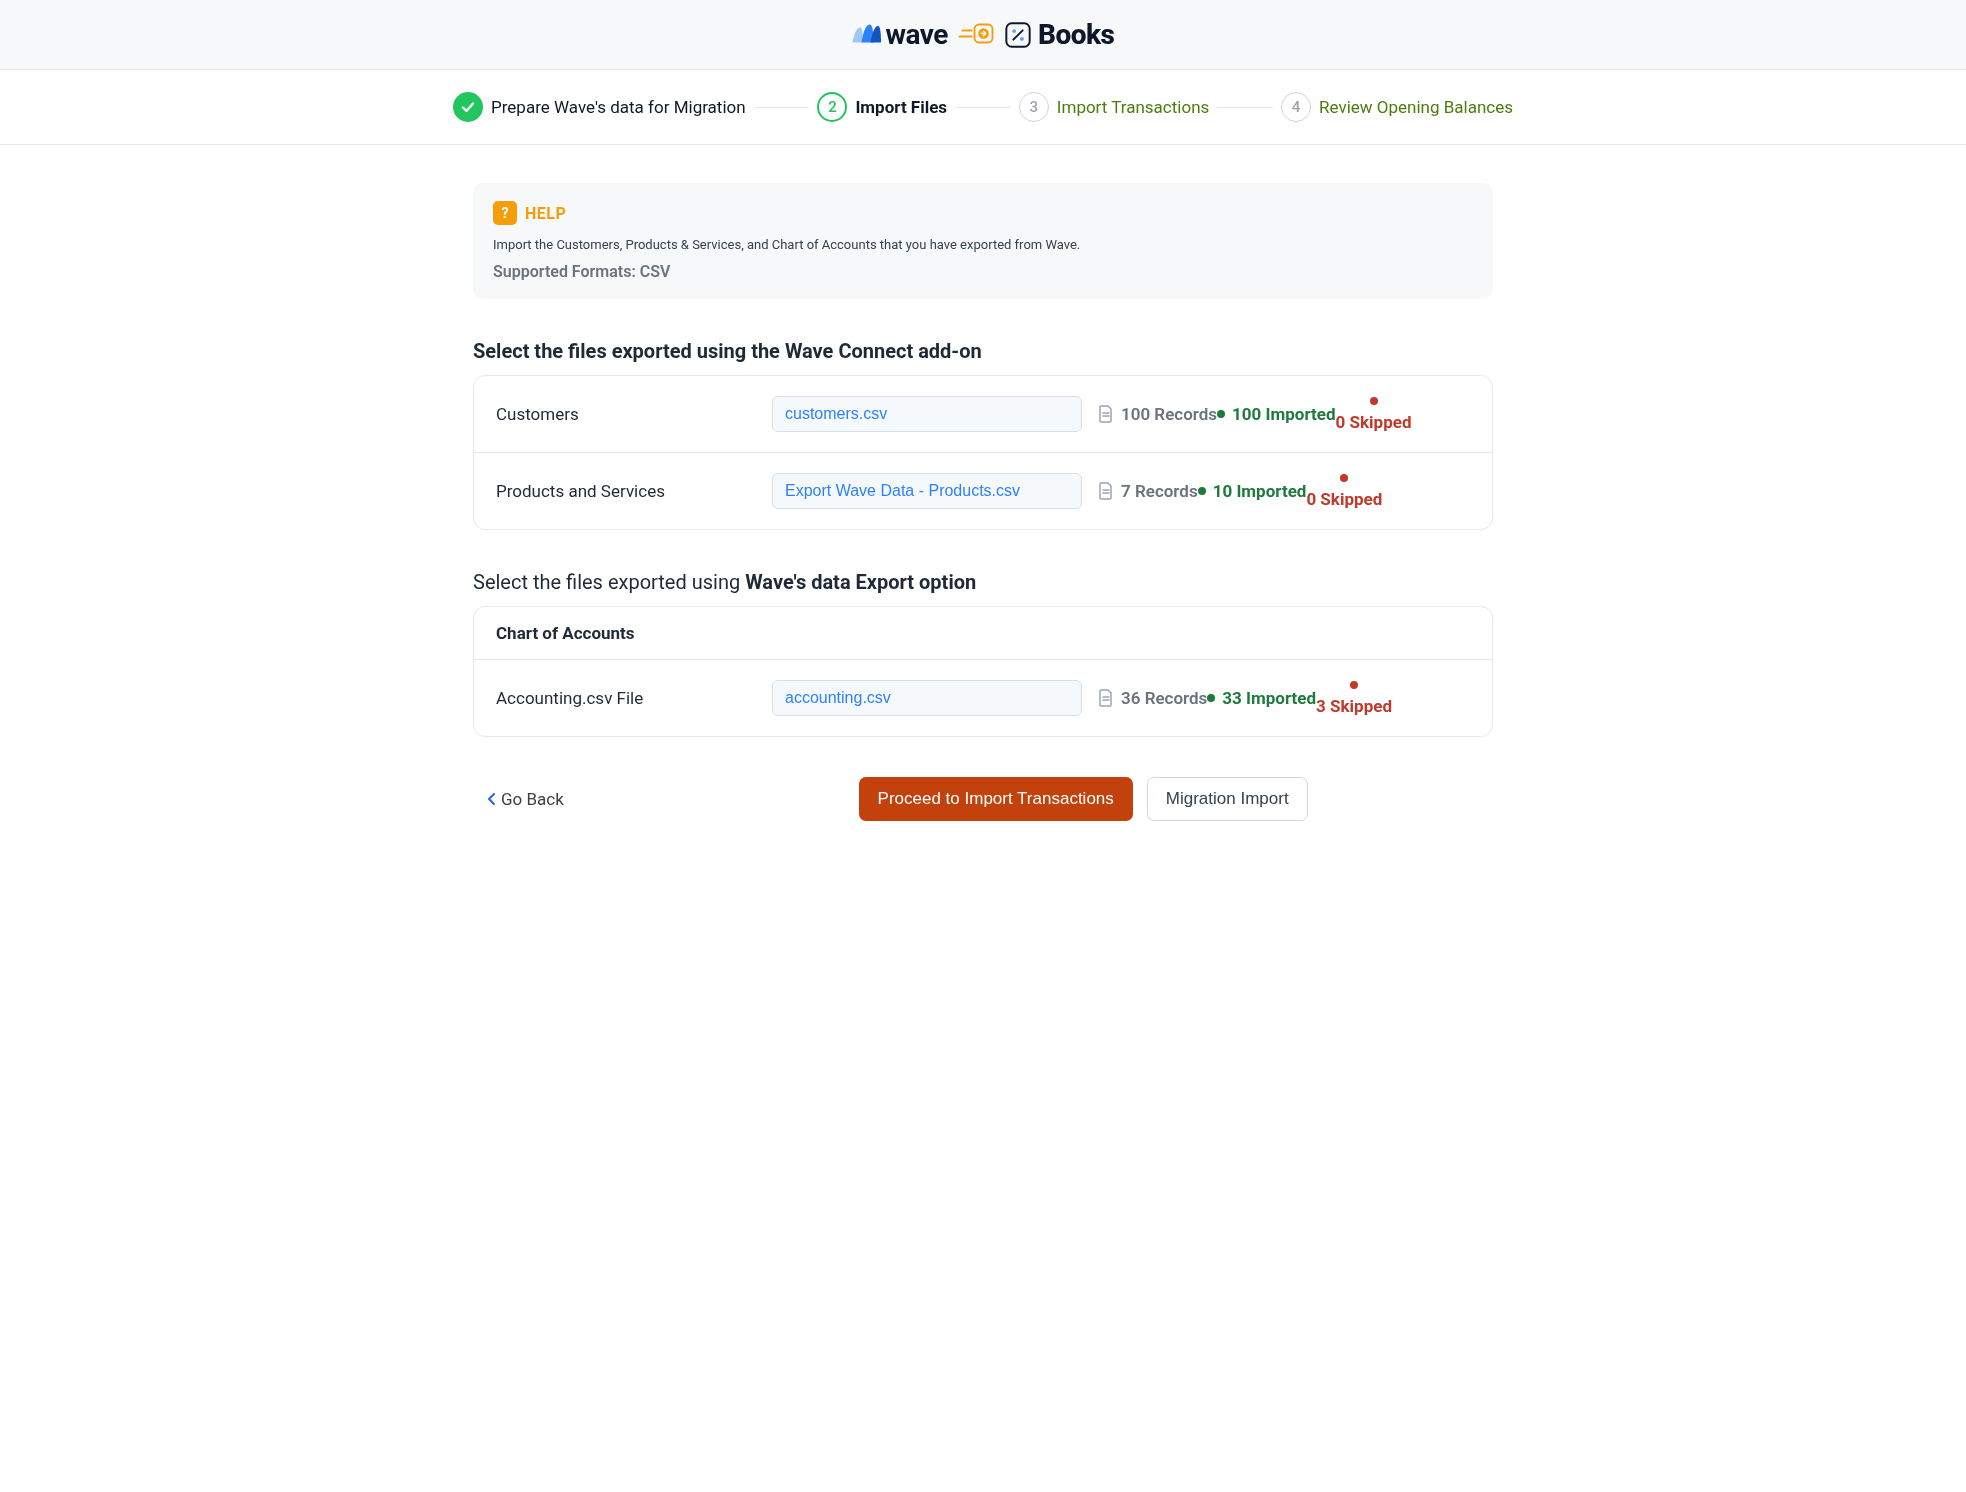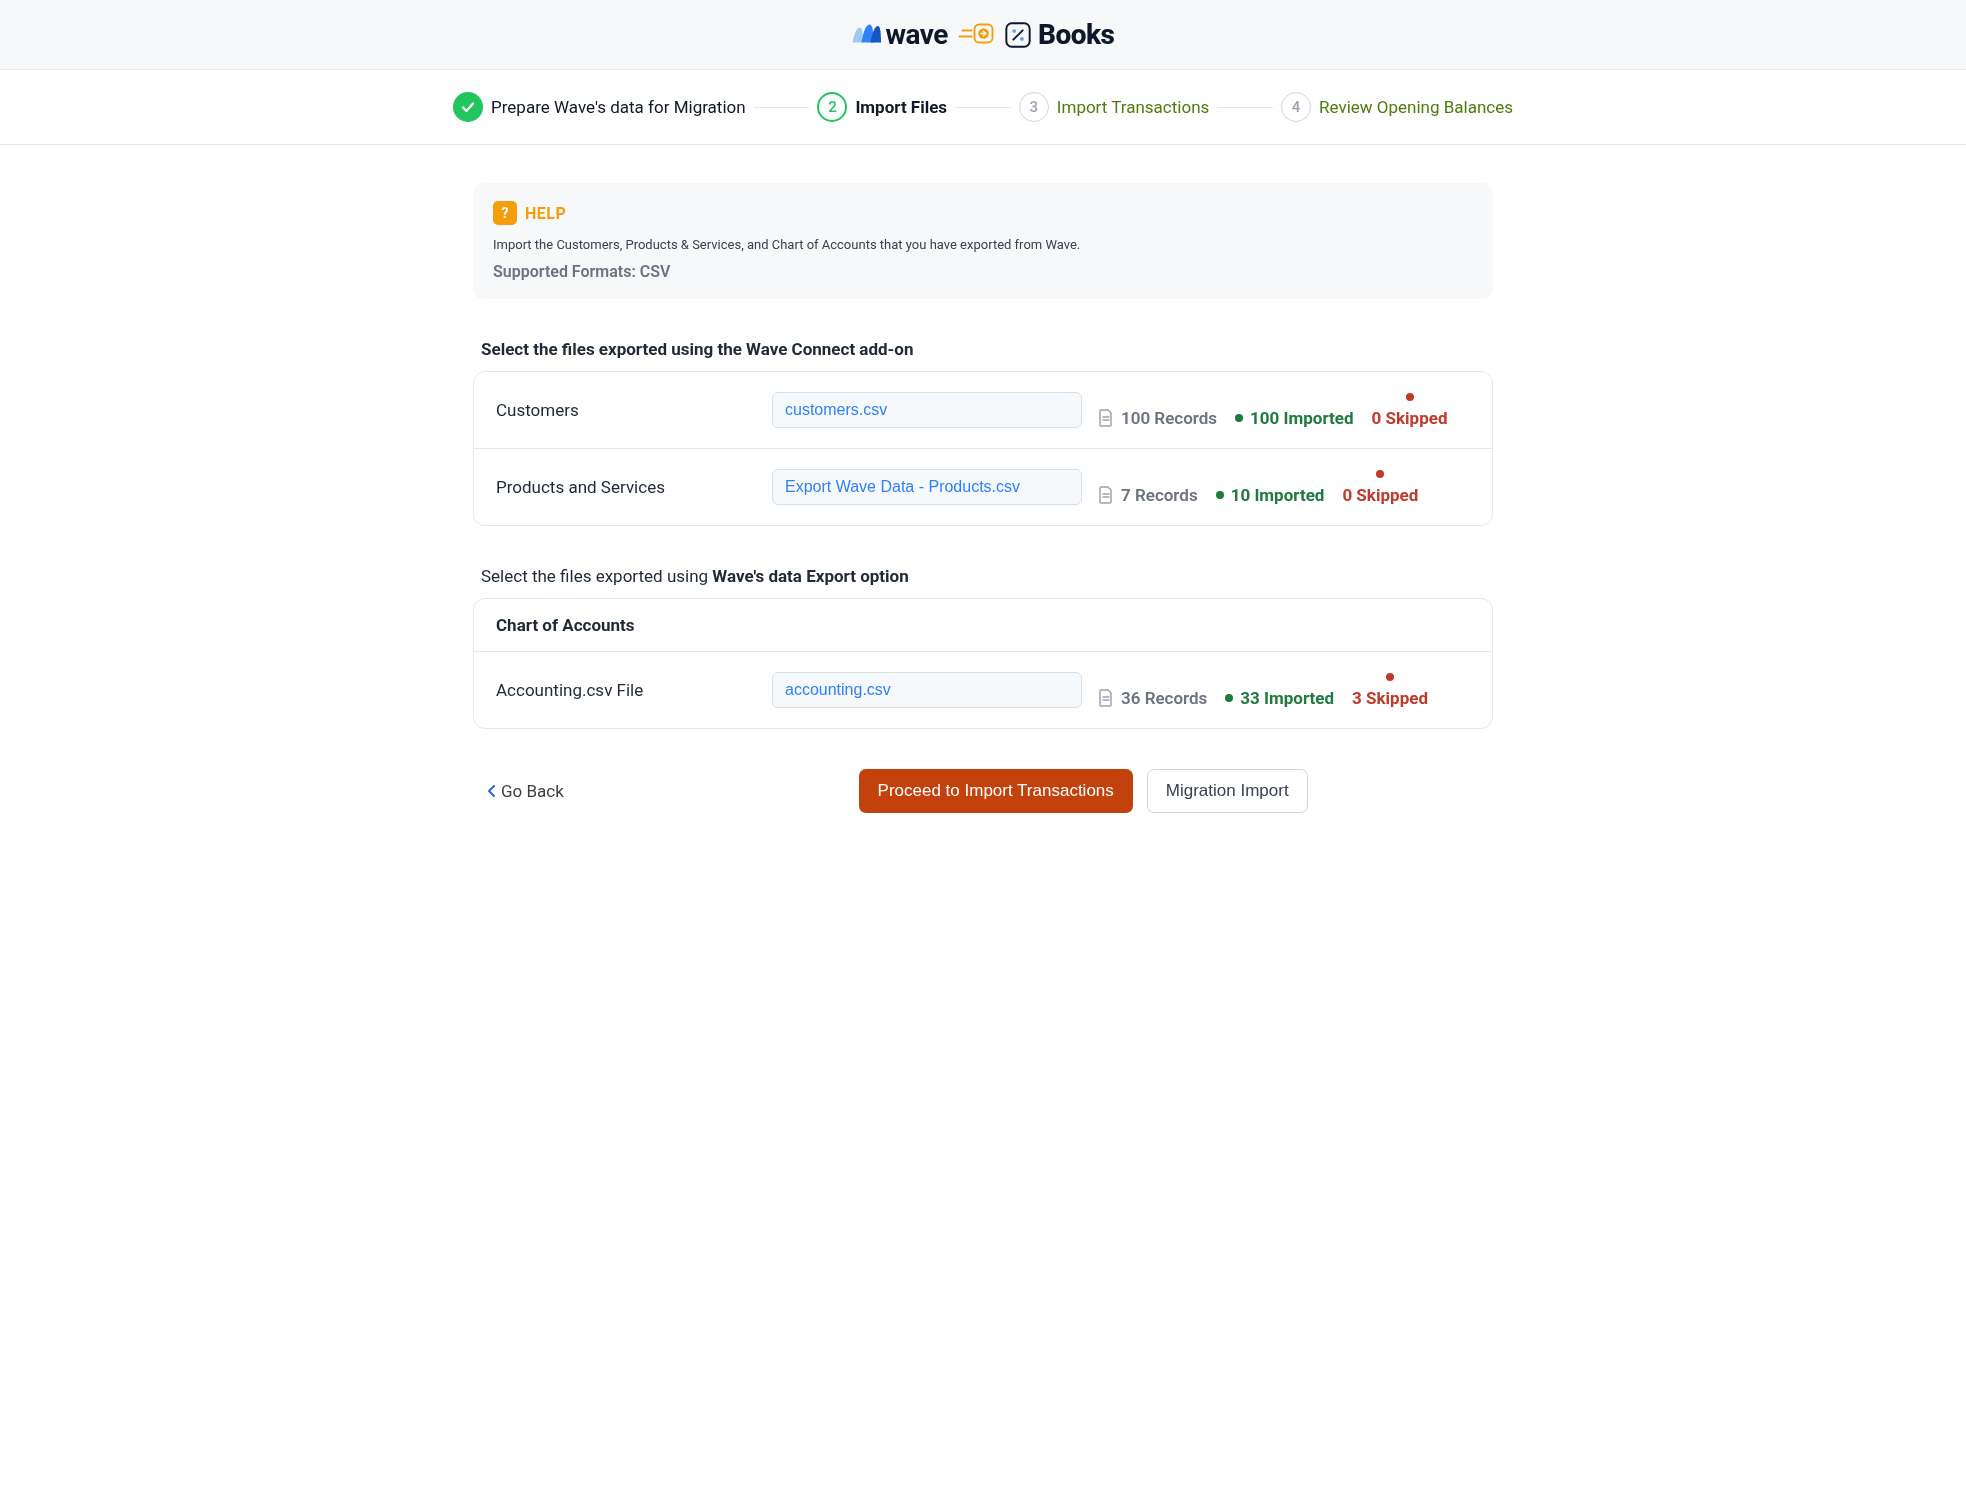--- a/index.html
+++ b/index.html
@@ -81,21 +81,21 @@
     font-weight: 700;
     font-size: 14px;
     width: 24px; height: 24px;
     border-radius: 5px;
     display: flex; align-items: center; justify-content: center;
   }
   .help-title { color: #f59e0b; font-weight: 700; font-size: 16px; letter-spacing: 0.5px; }
   .help-text { color: #374151; font-size: 13px; margin-bottom: 10px; }
   .help-sub { color: #6b7280; font-size: 16px; font-weight: 600; }
 
-  .section-title { font-weight: 700; font-size: 17px; margin: 40px 8px 12px; }
+  .section-title { font-weight: 700; font-size: 20px; margin: 40px 0 12px; }
   .section-title .light { font-weight: 400; }
 
   .panel {
     border: 1px solid #e5e7eb;
     border-radius: 12px;
     overflow: hidden;
   }
   .row {
     display: grid;
     grid-template-columns: 260px 310px 1fr;
@@ -115,21 +115,21 @@
     background: #f6f9fc;
     border: 1px solid #d7dee6;
     border-radius: 6px;
     padding: 8px 12px;
     font-size: 16px;
     color: #2f81f7;
     cursor: pointer;
     width: 100%;
     text-align: left;
   }
-  .stats { display: flex; align-items: flex-end; gap: 18px; font-size: 17px; }
+  .stats { display: flex; align-items: center; font-size: 17px; }
   .stat { display: flex; align-items: center; gap: 7px; white-space: nowrap; }
   .stat.records { color: #6b7280; font-weight: 600; }
   .stat.imported { color: #1f7a3e; font-weight: 700; }
   .stat.skipped { color: #c0392b; font-weight: 700; flex-direction: column; }
   .dot { width: 8px; height: 8px; border-radius: 50%; display: inline-block; }
   .dot.green { background: #1f7a3e; }
   .dot.red { background: #c0392b; }
   .doc-icon { color: #9ca3af; }
 
   .footer {

